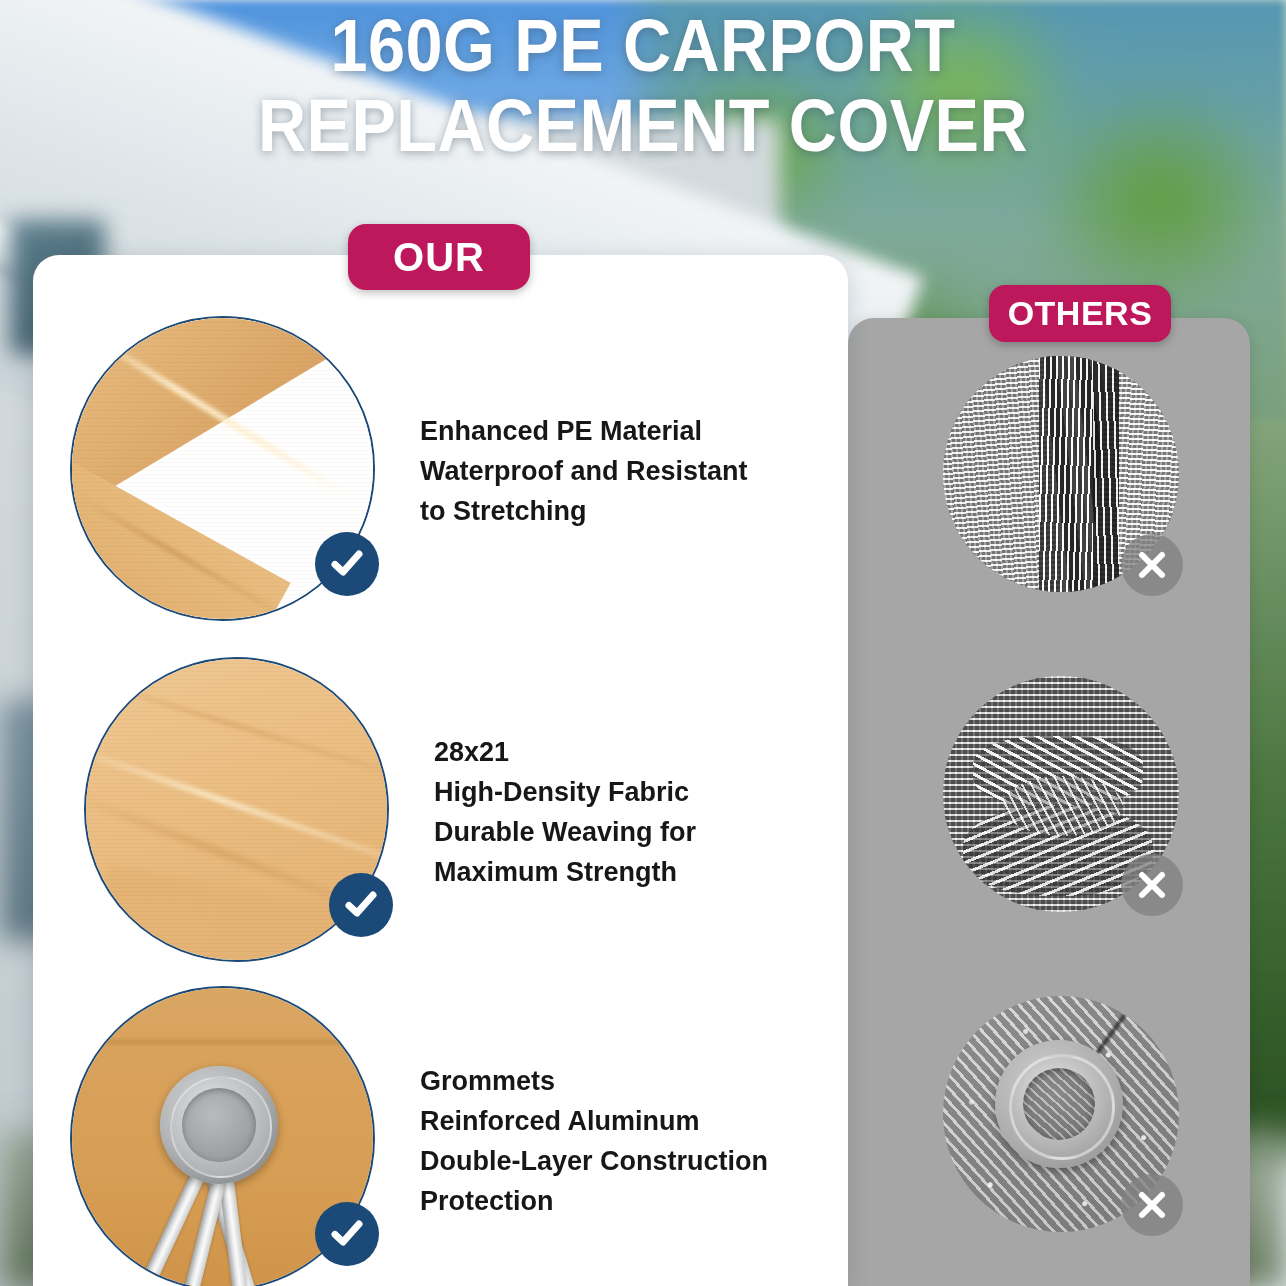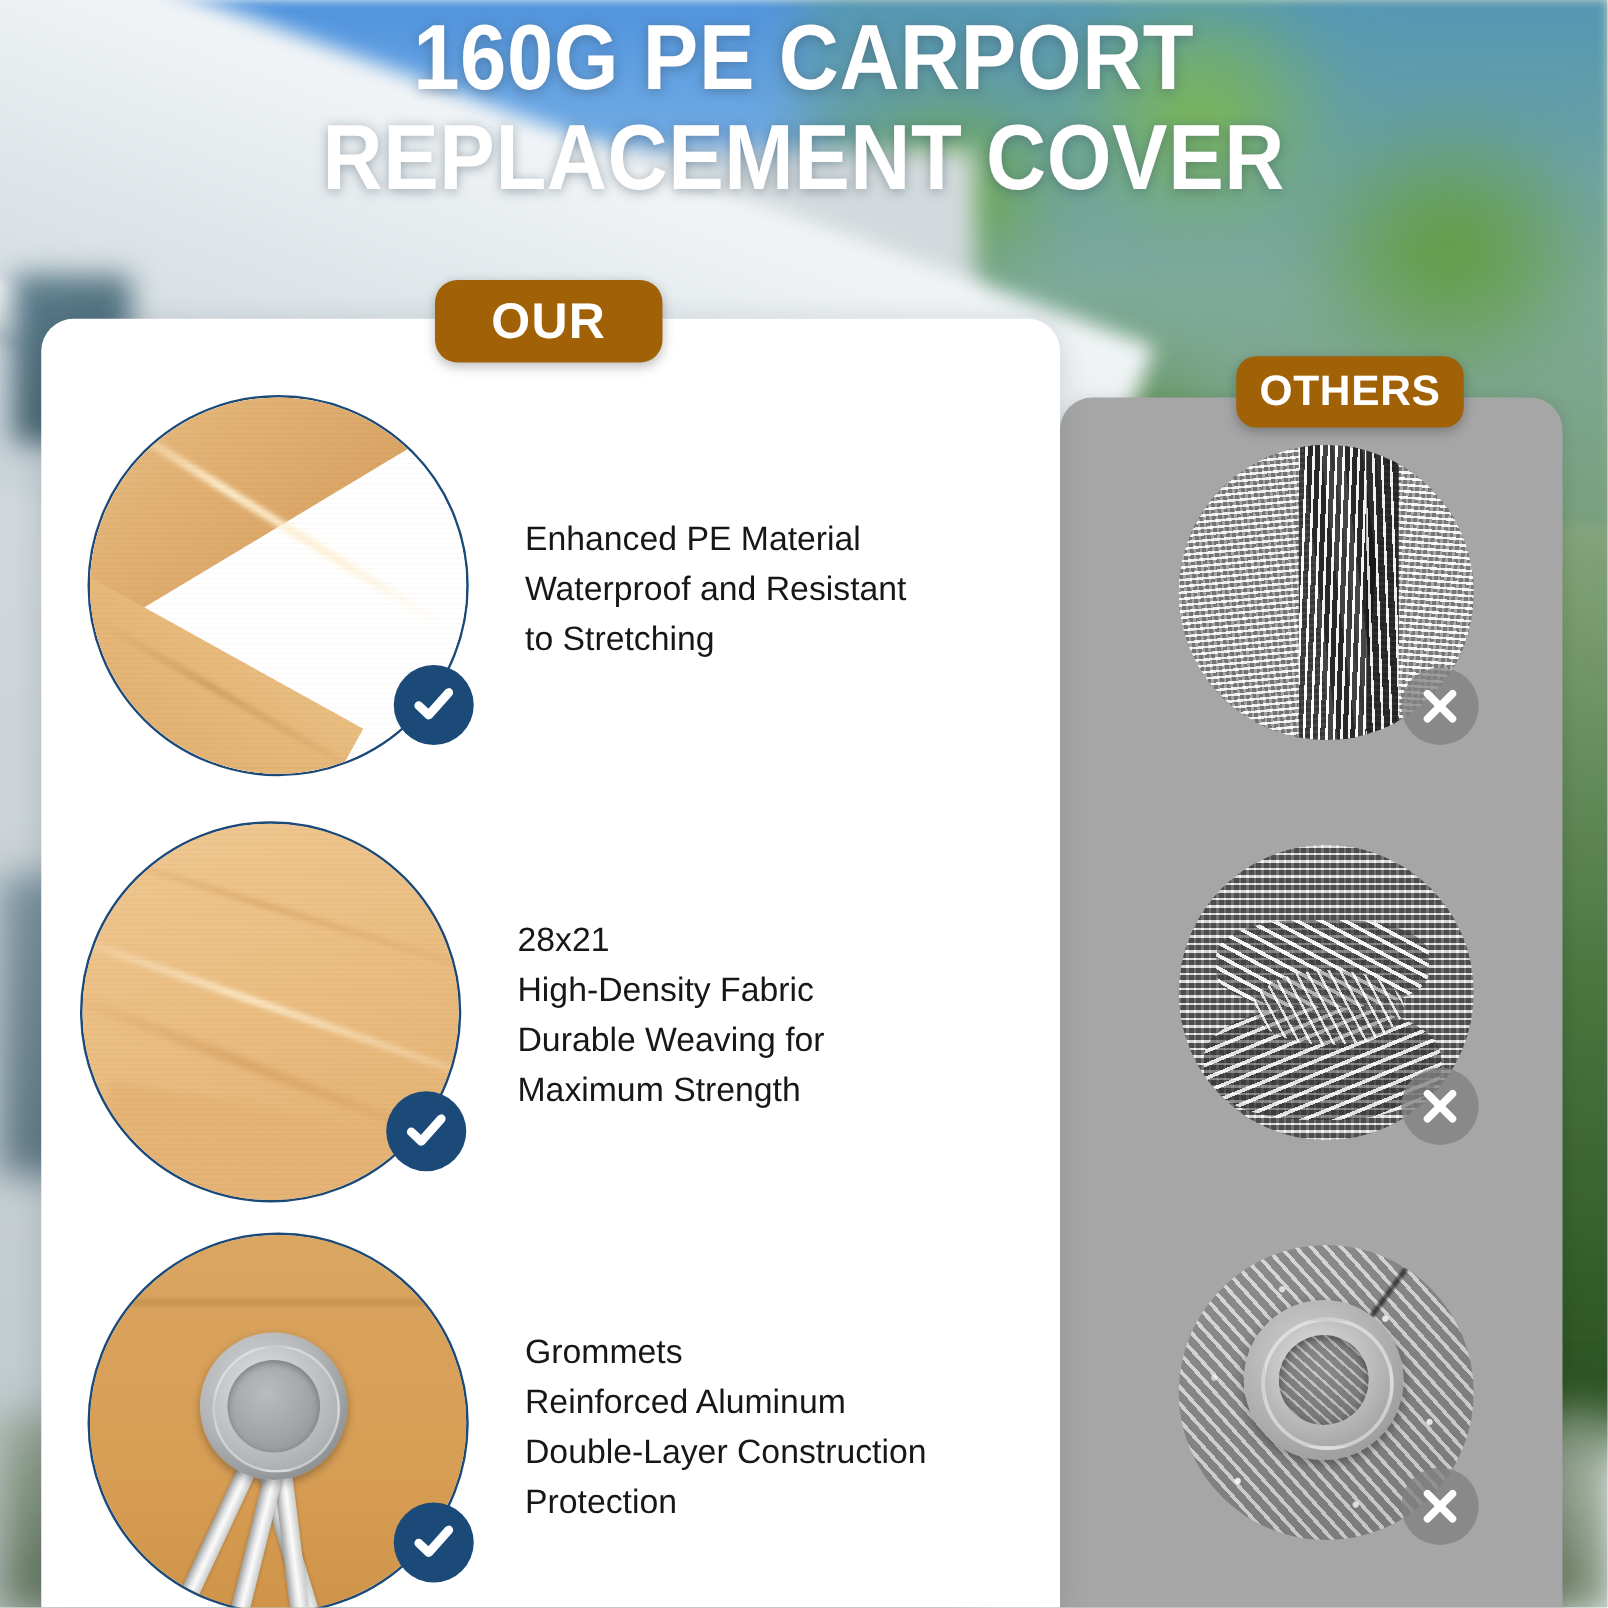--- a/index.html
+++ b/index.html
@@ -128,21 +128,21 @@
     background: #ffffff;
     border-radius: 26px 26px 0 0;
     z-index: 10;
     box-shadow: 0 4px 22px rgba(40,60,80,0.18);
   }
 
   
   .badge {
     position: absolute;
     z-index: 20;
-    background: #a16207;
+    background: #be185d;
     color: #ffffff;
     font-family: "Liberation Sans", sans-serif;
     font-weight: bold;
     display: flex;
     align-items: center;
     justify-content: center;
     box-shadow: 0 3px 9px rgba(0,0,0,0.25);
   }
   #badge-our {
     left: 348px; top: 224px;
@@ -161,21 +161,21 @@
   }
 
   
   .feature-row {
     position: absolute;
     z-index: 14;
     display: flex;
     align-items: center;
   }
   #row-1 { left: 70px; top: 318px;  width: 760px; height: 305px; }
-  #row-2 { left: 64px; top: 662px;  width: 760px; height: 300px; }
+  #row-2 { left: 84px; top: 662px;  width: 760px; height: 300px; }
   #row-3 { left: 70px; top: 995px;  width: 760px; height: 291px; }
 
   .circle-wrap {
     position: relative;
     width: 310px;
     height: 310px;
     flex: 0 0 310px;
   }
   .photo-circle {
     position: absolute;
@@ -323,21 +323,21 @@
     align-items: center;
     justify-content: center;
   }
   .check-badge svg { display: block; }
 
   
   .feature-text {
     margin-left: 40px;
     color: #171717;
     font-family: "Liberation Sans", sans-serif;
-    font-weight: normal;
+    font-weight: bold;
     font-size: 27px;
     line-height: 40px;
     max-width: 400px;
   }
   .feature-text .tl { display: block; white-space: nowrap; }
 
   
   .other-item {
     position: absolute;
     z-index: 14;

